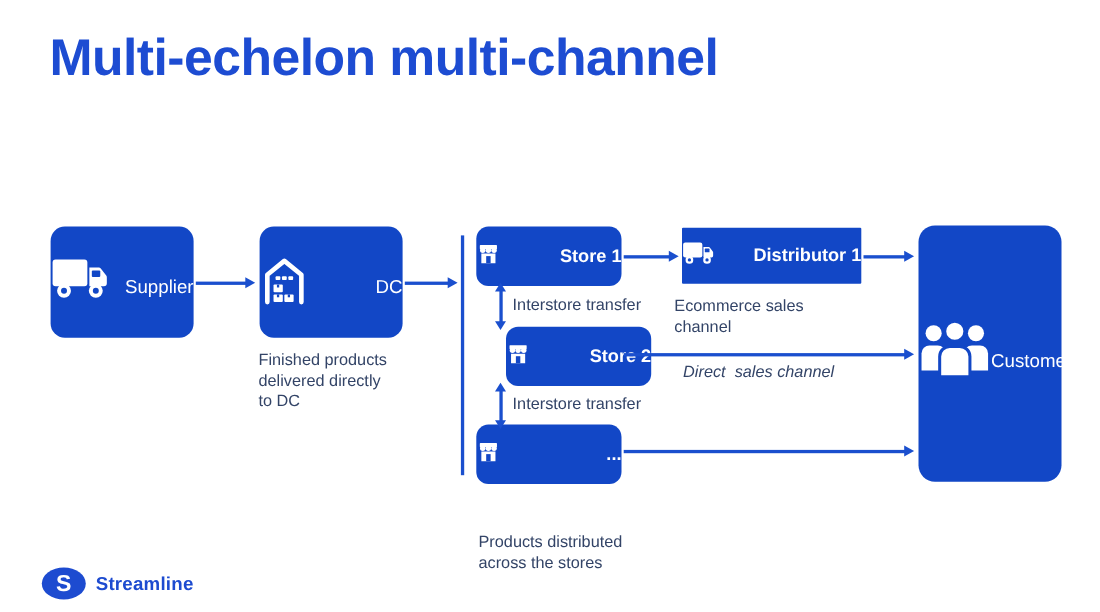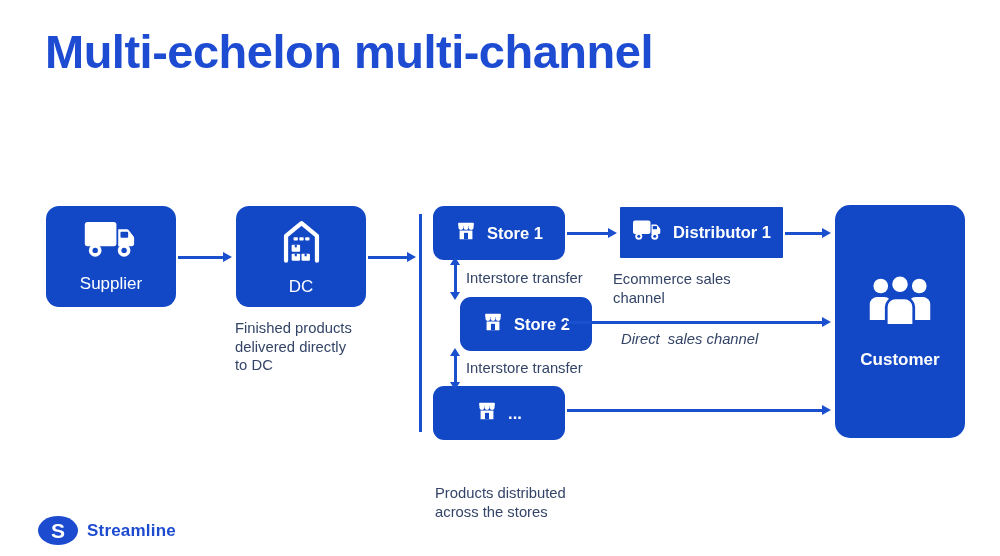--- a/index.html
+++ b/index.html
@@ -6,32 +6,32 @@
   .stage{
     position:relative;width:1000px;height:556px;background:#ffffff;overflow:hidden;
     font-family:"Liberation Sans",sans-serif;
   }
   .title{
     position:absolute;left:45px;top:24px;margin:0;
     font-size:47px;font-weight:bold;letter-spacing:-0.5px;color:#1d4cd2;text-align:center;
   }
   .node{
     position:absolute;background:#1247c6;color:#ffffff;
-    display:flex;align-items:center;justify-content:center;
-  }
-  .node.col{flex-direction:column;}
+    display:flex;align-items:center;justify-content:space-between;
+  }
+  .node.col{flex-direction:row;}
   .node.row{flex-direction:row;gap:10px;}
   .big{width:130px;height:101px;border-radius:13px;}
   .big .node-label{font-size:17px;font-weight:400;margin-top:9px;}
   .small{width:132px;height:54px;border-radius:11px;}
   .small .node-label{font-size:16.5px;font-weight:bold;}
   .dist{left:620px;top:207px;width:163px;height:51px;border-radius:1px;gap:9px;}
   .dist .node-label{font-size:16.5px;font-weight:bold;}
   .customer{left:835px;top:205px;width:130px;height:233px;border-radius:15px;}
-  .customer .node-label{font-size:17px;font-weight:700;margin-top:15px;}
+  .customer .node-label{font-size:17px;font-weight:400;margin-top:15px;}
   .note{
     position:absolute;color:#334467;font-size:14.8px;line-height:18.5px;
     white-space:pre-line;
   }
   .note.pre{white-space:pre-wrap;font-style:italic;}
   .arrow{position:absolute;height:2.5px;background:#1a4fce;}
   .arrow::after{
     content:"";position:absolute;right:-8px;top:50%;transform:translateY(-50%);
     width:0;height:0;border-left:9px solid #1a4fce;
     border-top:5.5px solid transparent;border-bottom:5.5px solid transparent;

